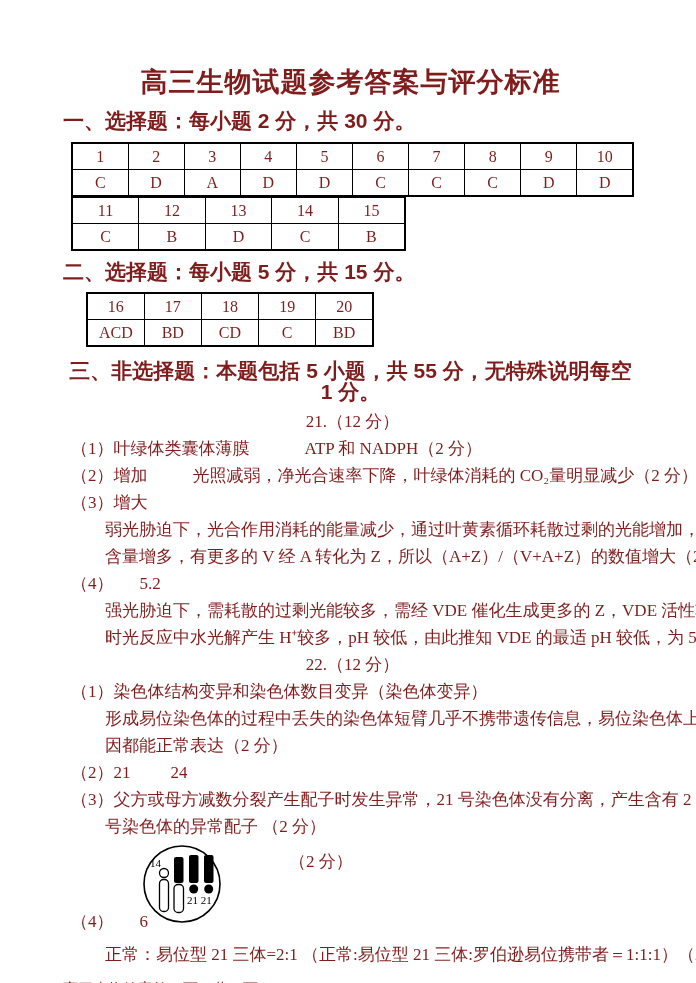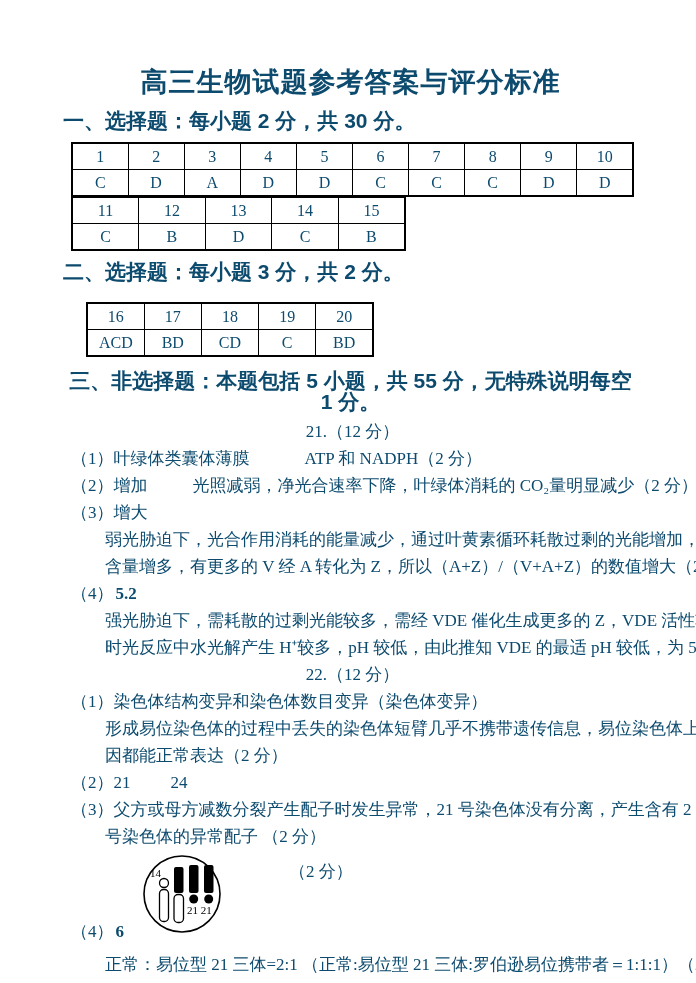--- a/index.html
+++ b/index.html
@@ -1,45 +1,45 @@
 <!DOCTYPE html>
 <html><head>
 <meta charset="utf-8">
 <style>
   html,body { margin:0; padding:0; background:#e8e8e8; }
   .page {
     width:696px; height:983px; margin:0 auto; background:#ffffff;
-    font-family:"Liberation Serif", serif; color:#0c4a6e; overflow:hidden;
+    font-family:"Liberation Serif", serif; color:#7f1d1d; overflow:hidden;
     box-sizing:border-box; padding:64px 58px 0 63px; position:relative;
   }
   .doc-title {
     font-family:"Liberation Sans", sans-serif; font-weight:bold;
     font-size:27px; line-height:36px; text-align:center; margin:0;
     letter-spacing:1px;
   }
   .sec-heading {
     font-family:Liberation Sans, sans-serif; font-weight:bold;
     font-size:21px; line-height:21px; margin:10px 0 0 0;
   }
   table { border-collapse:collapse; table-layout:fixed; }
   td {
     border:1px solid #000; height:25px; text-align:center;
     font-size:16px; padding:0; font-family:"Liberation Serif", serif;
   }
   .tbl { border:2px solid #000; }
   .tbl-main { width:563px; margin:11px 0 0 8px; }
   .tbl-sub  { width:335px; margin:-1px 0 0 8px; }
-  .tbl-two  { width:288px; margin:20px 0 0 23px; }
+  .tbl-two  { width:288px; margin:10px 0 0 23px; }
   .line { margin:0; font-size:17px; line-height:27px; white-space:nowrap; }
   .ind0 { margin-left:4px;text-align:center; }
   .ind1 { margin-left:8px; }
   .ind2 { margin-left:42px; }
   .gap-wide   { margin-left:55px; }
   .gap-mid    { margin-left:45px; }
-  .gap-small  { margin-left:2px;font-weight:bold; }
+  .gap-small  { margin-left:26px; }
   .gap-val    { margin-left:40px; }
   .mt6 { margin-top:6px; }
   .diagram-row { display:flex; align-items:flex-start; margin:4px 0 0 72px; height:78px; }
   .diagram-score { font-size:17px; margin-left:58px; padding-top:6px; }
   .after-diagram { margin-top:-14px; }
   .footer {
     text-align:left; font-size:15px; margin-top:12px;
     font-family:"Liberation Serif", serif;
   }
 </style>
@@ -93,21 +93,21 @@
     <tr>
       <td>C</td>
       <td>B</td>
       <td>D</td>
       <td>C</td>
       <td>B</td>
     </tr>
   </tbody>
     </table>
 
-  <p class="sec-heading">二、选择题：每小题 3 分，共 2 分。</p>
+  <p class="sec-heading">二、选择题：每小题 5 分，共 15 分。</p>
 
   <table class="tbl tbl-two">
     <tbody>
         <tr>
       <td>16</td>
       <td>17</td>
       <td>18</td>
       <td>19</td>
       <td>20</td>
     </tr>

